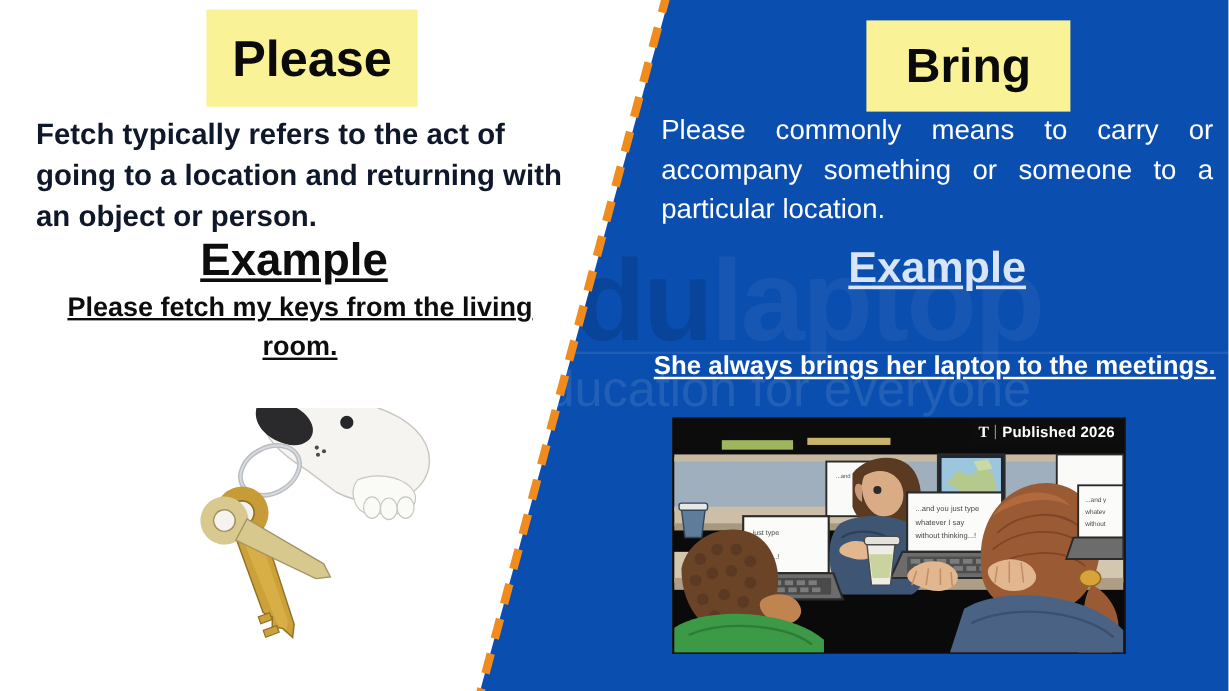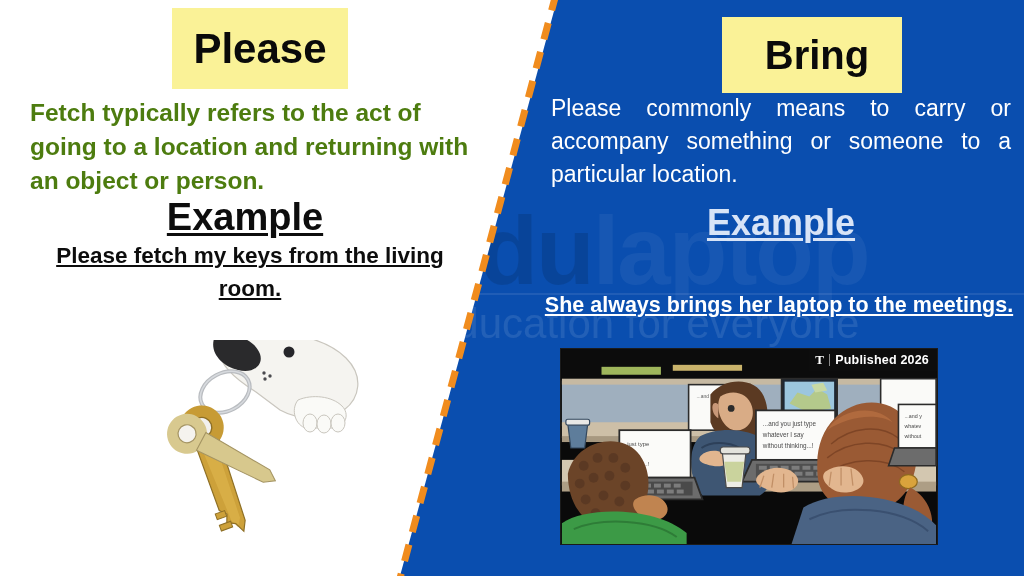--- a/index.html
+++ b/index.html
@@ -94,21 +94,21 @@
     font-weight: 700;
     color: #0a0a0a;
     line-height: 1;
   }
   .body-left {
     position: absolute;
     left: 30px; top: 96px;
     width: 442px;
     font-size: 24.5px;
     font-weight: 700;
-    color: #4d7c0f;
+    color: #0f172a;
     line-height: 1.38;
     text-align: left;
   }
   .example-left {
     position: absolute;
     left: 0px; top: 196px;
     width: 490px;
     text-align: center;
     font-size: 38px;
     font-weight: 700;
@@ -149,21 +149,20 @@
   }
   .right-col > * { pointer-events: auto; }
   .title-box-right {
     position: absolute;
     left: 722px; top: 17px;
     width: 170px; height: 76px;
     background: #FAF297;
     display: flex;
     align-items: center;
     justify-content: center;
-    padding-left: 10px;
   }
   .title-box-right .title-text {
     font-size: 40px;
     font-weight: 700;
     color: #0a0a0a;
     line-height: 1;
   }
   .body-right {
     position: absolute;
     left: 551px; top: 92px;

